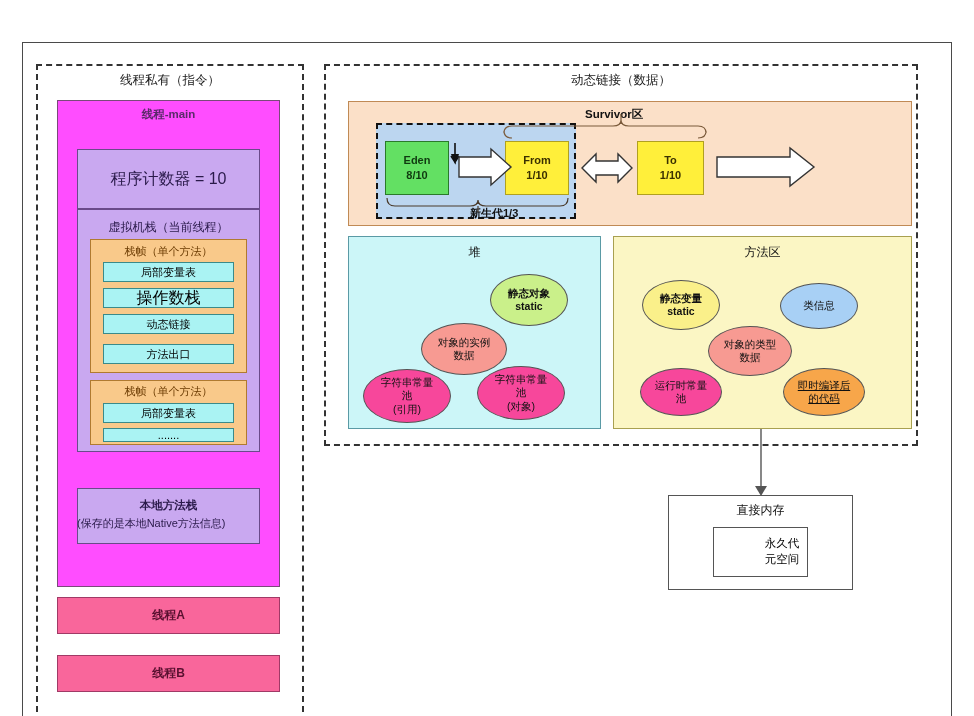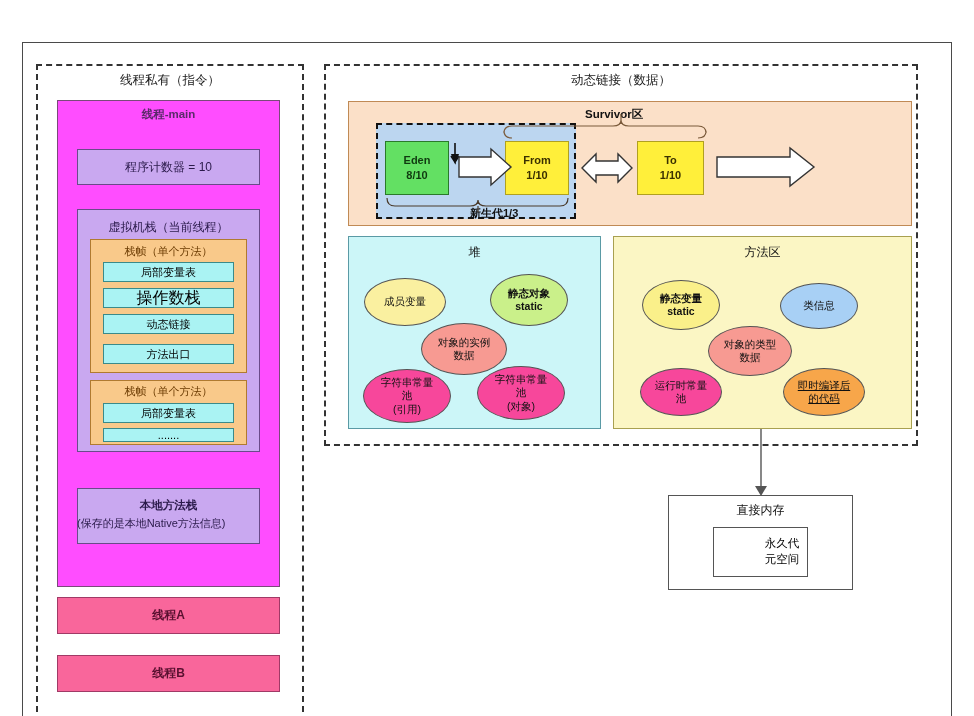--- a/index.html
+++ b/index.html
@@ -47,21 +47,21 @@
 <div id="root">
 
   <div class="outer-frame"></div>
 
   <div class="dashed-box" style="left:36px;top:28px;width:268px;height:658px;"></div>
   <div class="dashed-title" style="left:36px;top:36px;width:268px;">线程私有（指令）</div>
 
   <div class="box thread-main" style="left:57px;top:64px;width:223px;height:487px;"></div>
   <div class="lbl bold" style="left:57px;top:71px;width:223px;text-align:center;color:#5a2a6a;">线程-main</div>
 
-  <div class="box purple ctr" style="left:77px;top:113px;width:183px;height:36px;font-size:12px;color:#2a1a4a;">程序计数器 = 10</div>
+  <div class="box purple ctr" style="left:77px;top:113px;width:183px;height:60px;font-size:16px;color:#2a1a4a;">程序计数器 = 10</div>
 
   <div class="box purple" style="left:77px;top:173px;width:183px;height:243px;"></div>
   <div class="lbl" style="left:77px;top:183px;width:183px;text-align:center;color:#2a1a4a;font-size:12px;">虚拟机栈（当前线程）</div>
 
   <div class="box orange-lt" style="left:90px;top:203px;width:157px;height:134px;"></div>
   <div class="lbl" style="left:90px;top:208px;width:157px;text-align:center;font-size:11px;color:#6a3a00;">栈帧（单个方法）</div>
   <div class="box cyan ctr" style="left:103px;top:226px;width:131px;height:20px;font-size:11px;">局部变量表</div>
   <div class="box cyan ctr" style="left:103px;top:252px;width:131px;height:20px;font-size:16px;">操作数栈</div>
   <div class="box cyan ctr" style="left:103px;top:278px;width:131px;height:20px;font-size:11px;">动态链接</div>
   <div class="box cyan ctr" style="left:103px;top:308px;width:131px;height:20px;font-size:11px;">方法出口</div>
@@ -101,21 +101,20 @@
   </div>
 
 
   <div class="lbl bold" style="left:470px;top:170px;font-size:11px;">新生代1/3</div>
   <div class="lbl bold" style="left:585px;top:71px;font-size:11.5px;">Survivor区</div>
   <div class="lbl" style="left:590px;top:125px;font-size:11px;">交换</div>
 
   <div class="box heap-box" style="left:348px;top:200px;width:253px;height:193px;"></div>
   <div class="lbl" style="left:348px;top:208px;width:253px;text-align:center;font-size:12px;">堆</div>
 
-  <div class="ell" style="left:364px;top:242px;width:80px;height:46px;background:#faf0a0;">成员变量</div>
   <div class="ell bold" style="left:490px;top:238px;width:76px;height:50px;background:#caf08a;">静态对象<br>static</div>
   <div class="ell" style="left:421px;top:287px;width:84px;height:50px;background:#f79a92;">对象的实例<br>数据</div>
   <div class="ell" style="left:363px;top:333px;width:86px;height:52px;background:#f7479b;">字符串常量<br>池<br>(引用)</div>
   <div class="ell" style="left:477px;top:330px;width:86px;height:52px;background:#f7479b;">字符串常量<br>池<br>(对象)</div>
 
   <div class="box meth-box" style="left:613px;top:200px;width:299px;height:193px;"></div>
   <div class="lbl" style="left:613px;top:208px;width:299px;text-align:center;font-size:12px;">方法区</div>
 
   <div class="ell bold" style="left:642px;top:244px;width:76px;height:48px;background:#faf08a;">静态变量<br>static</div>
   <div class="ell" style="left:780px;top:247px;width:76px;height:44px;background:#a8d0f5;">类信息</div>

